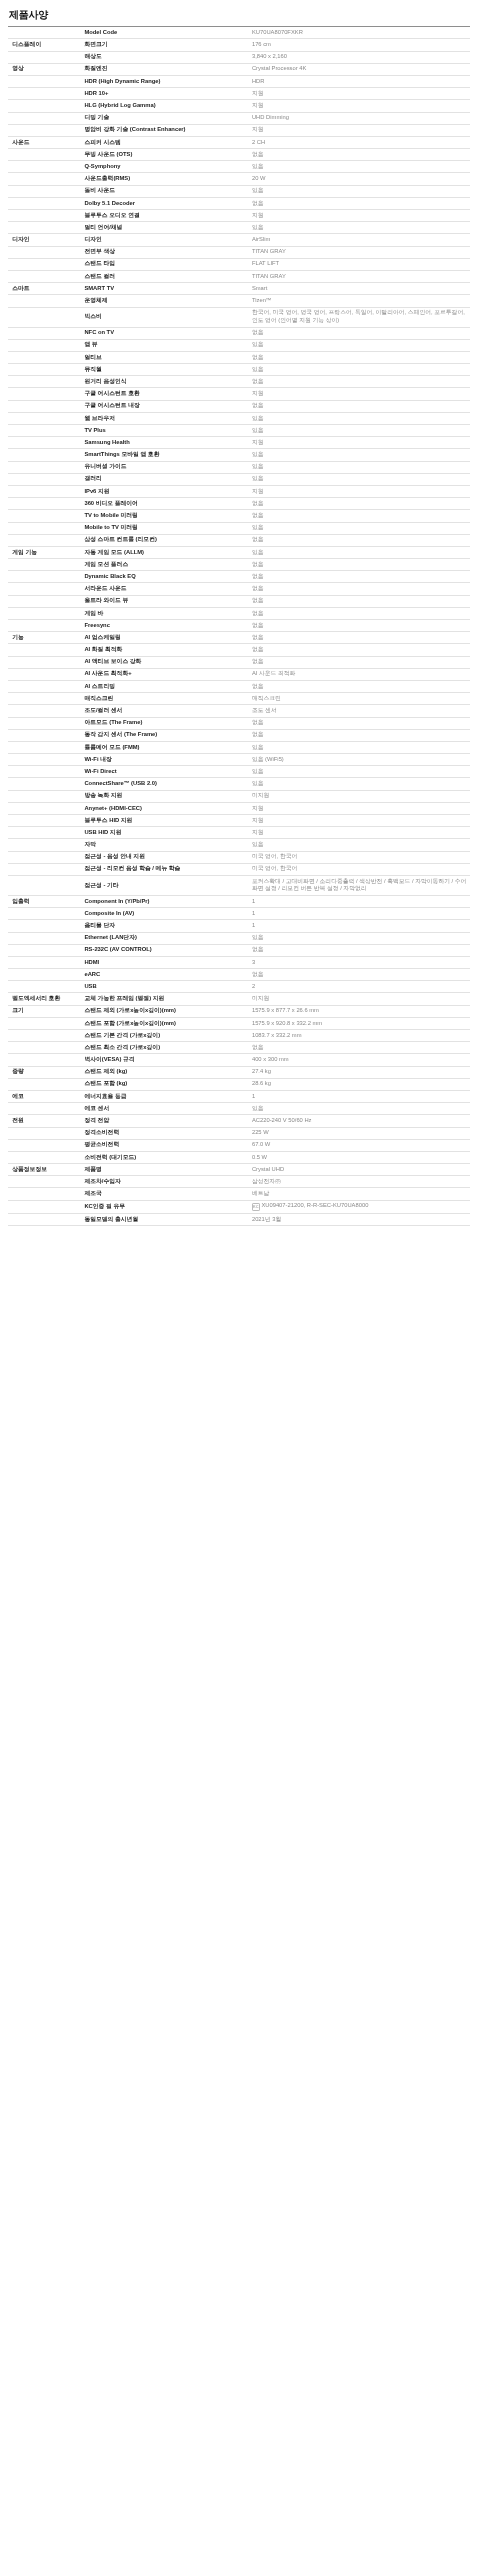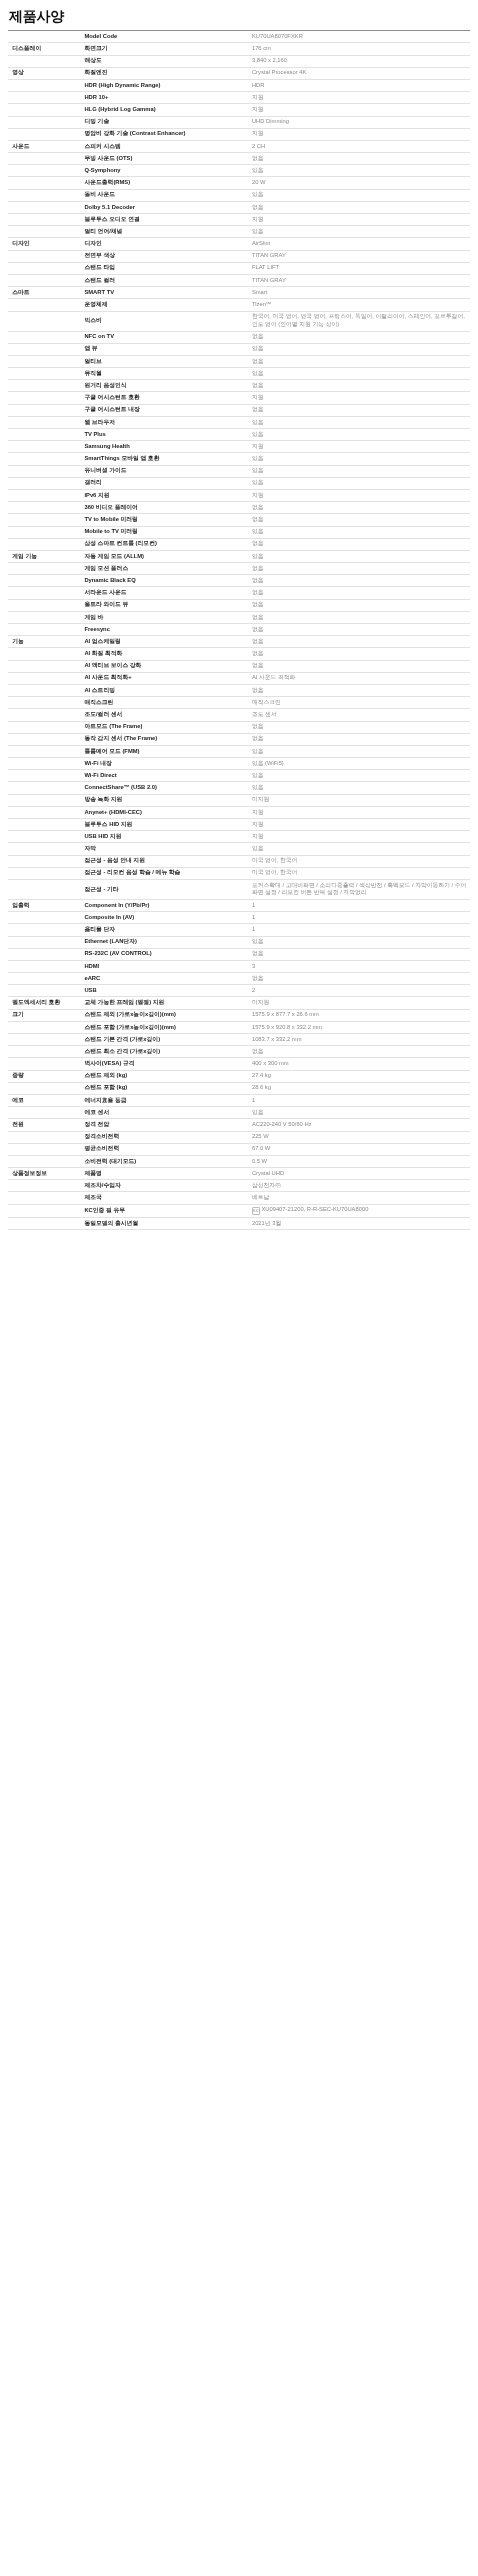--- a/index.html
+++ b/index.html
@@ -8,21 +8,21 @@
     width: 478px;
     background: #ffffff;
     font-family: "Liberation Sans", sans-serif;
     color: #2b2b2b;
     font-size: 6.1px;
   }
   .page { width: 478px; padding: 0 7.8px 16.7px 7.8px; }
 
   .title-bar {
     padding: 7.8px 0 4.4px 1.1px;
-    font-size: 14px;
+    font-size: 10px;
     font-weight: bold;
     color: #111;
     letter-spacing: -0.2px;
   }
 
   table.spec {
     width: 100%;
     border-collapse: collapse;
     table-layout: fixed;
   }

